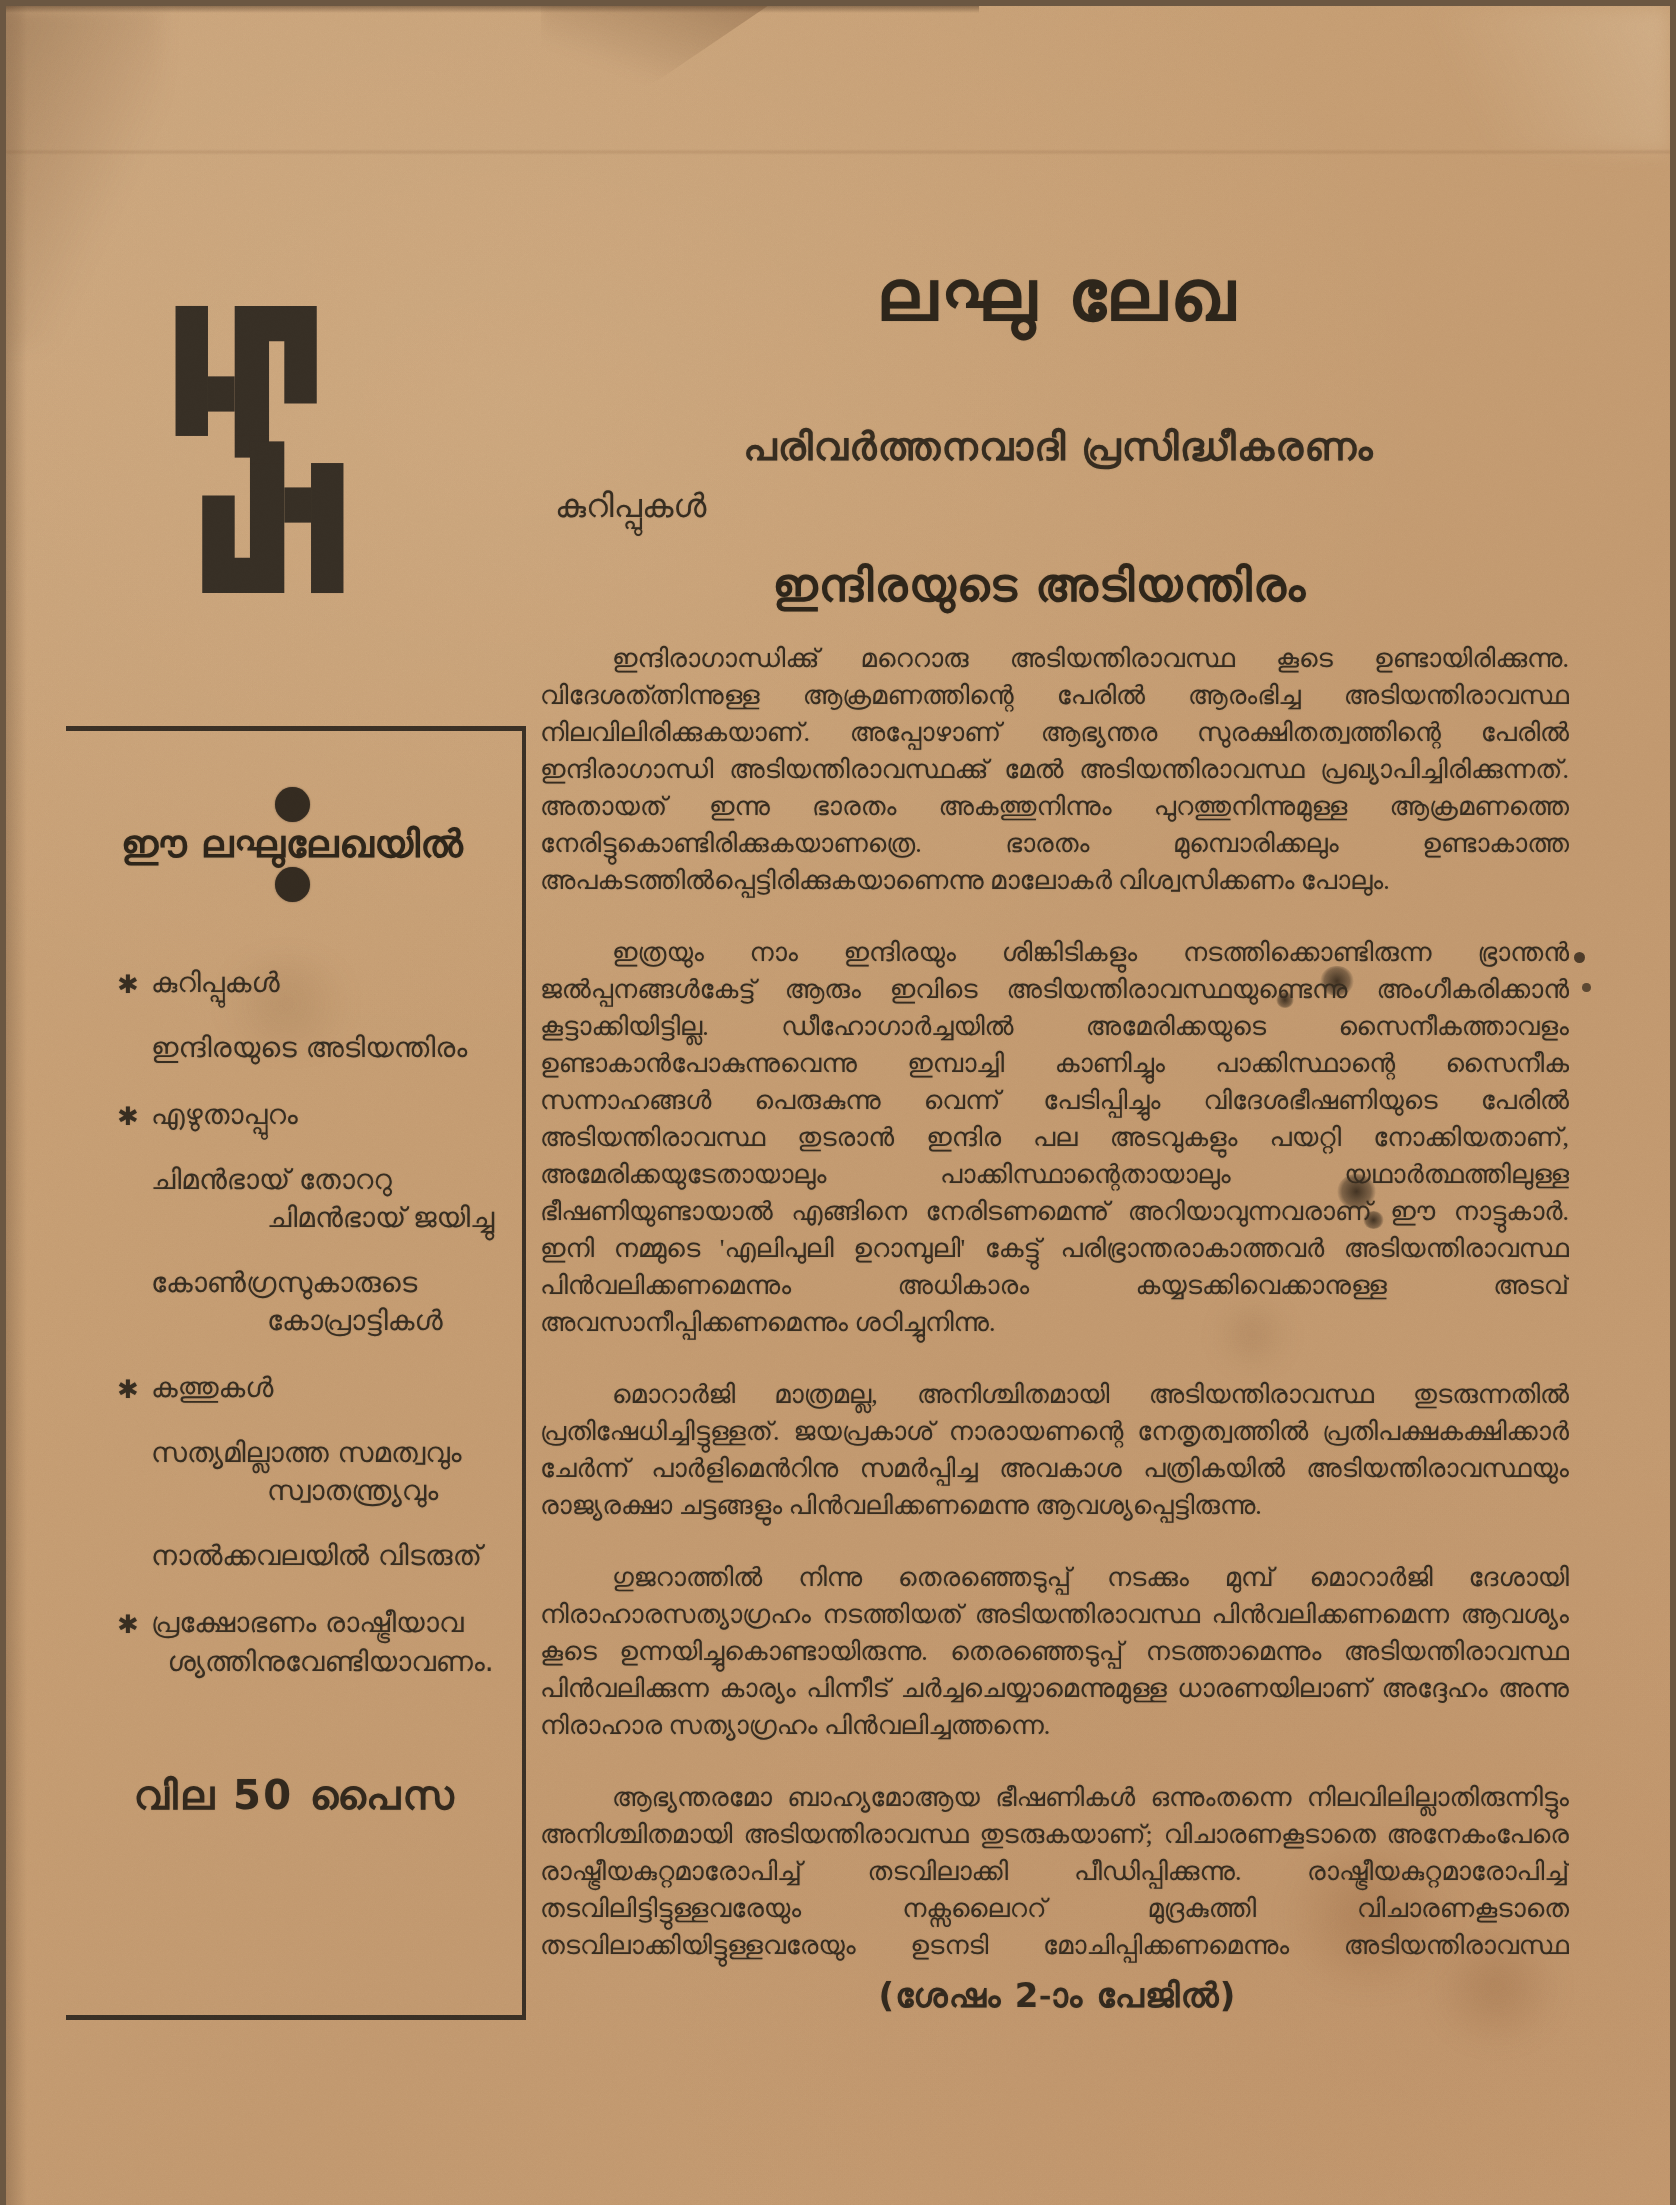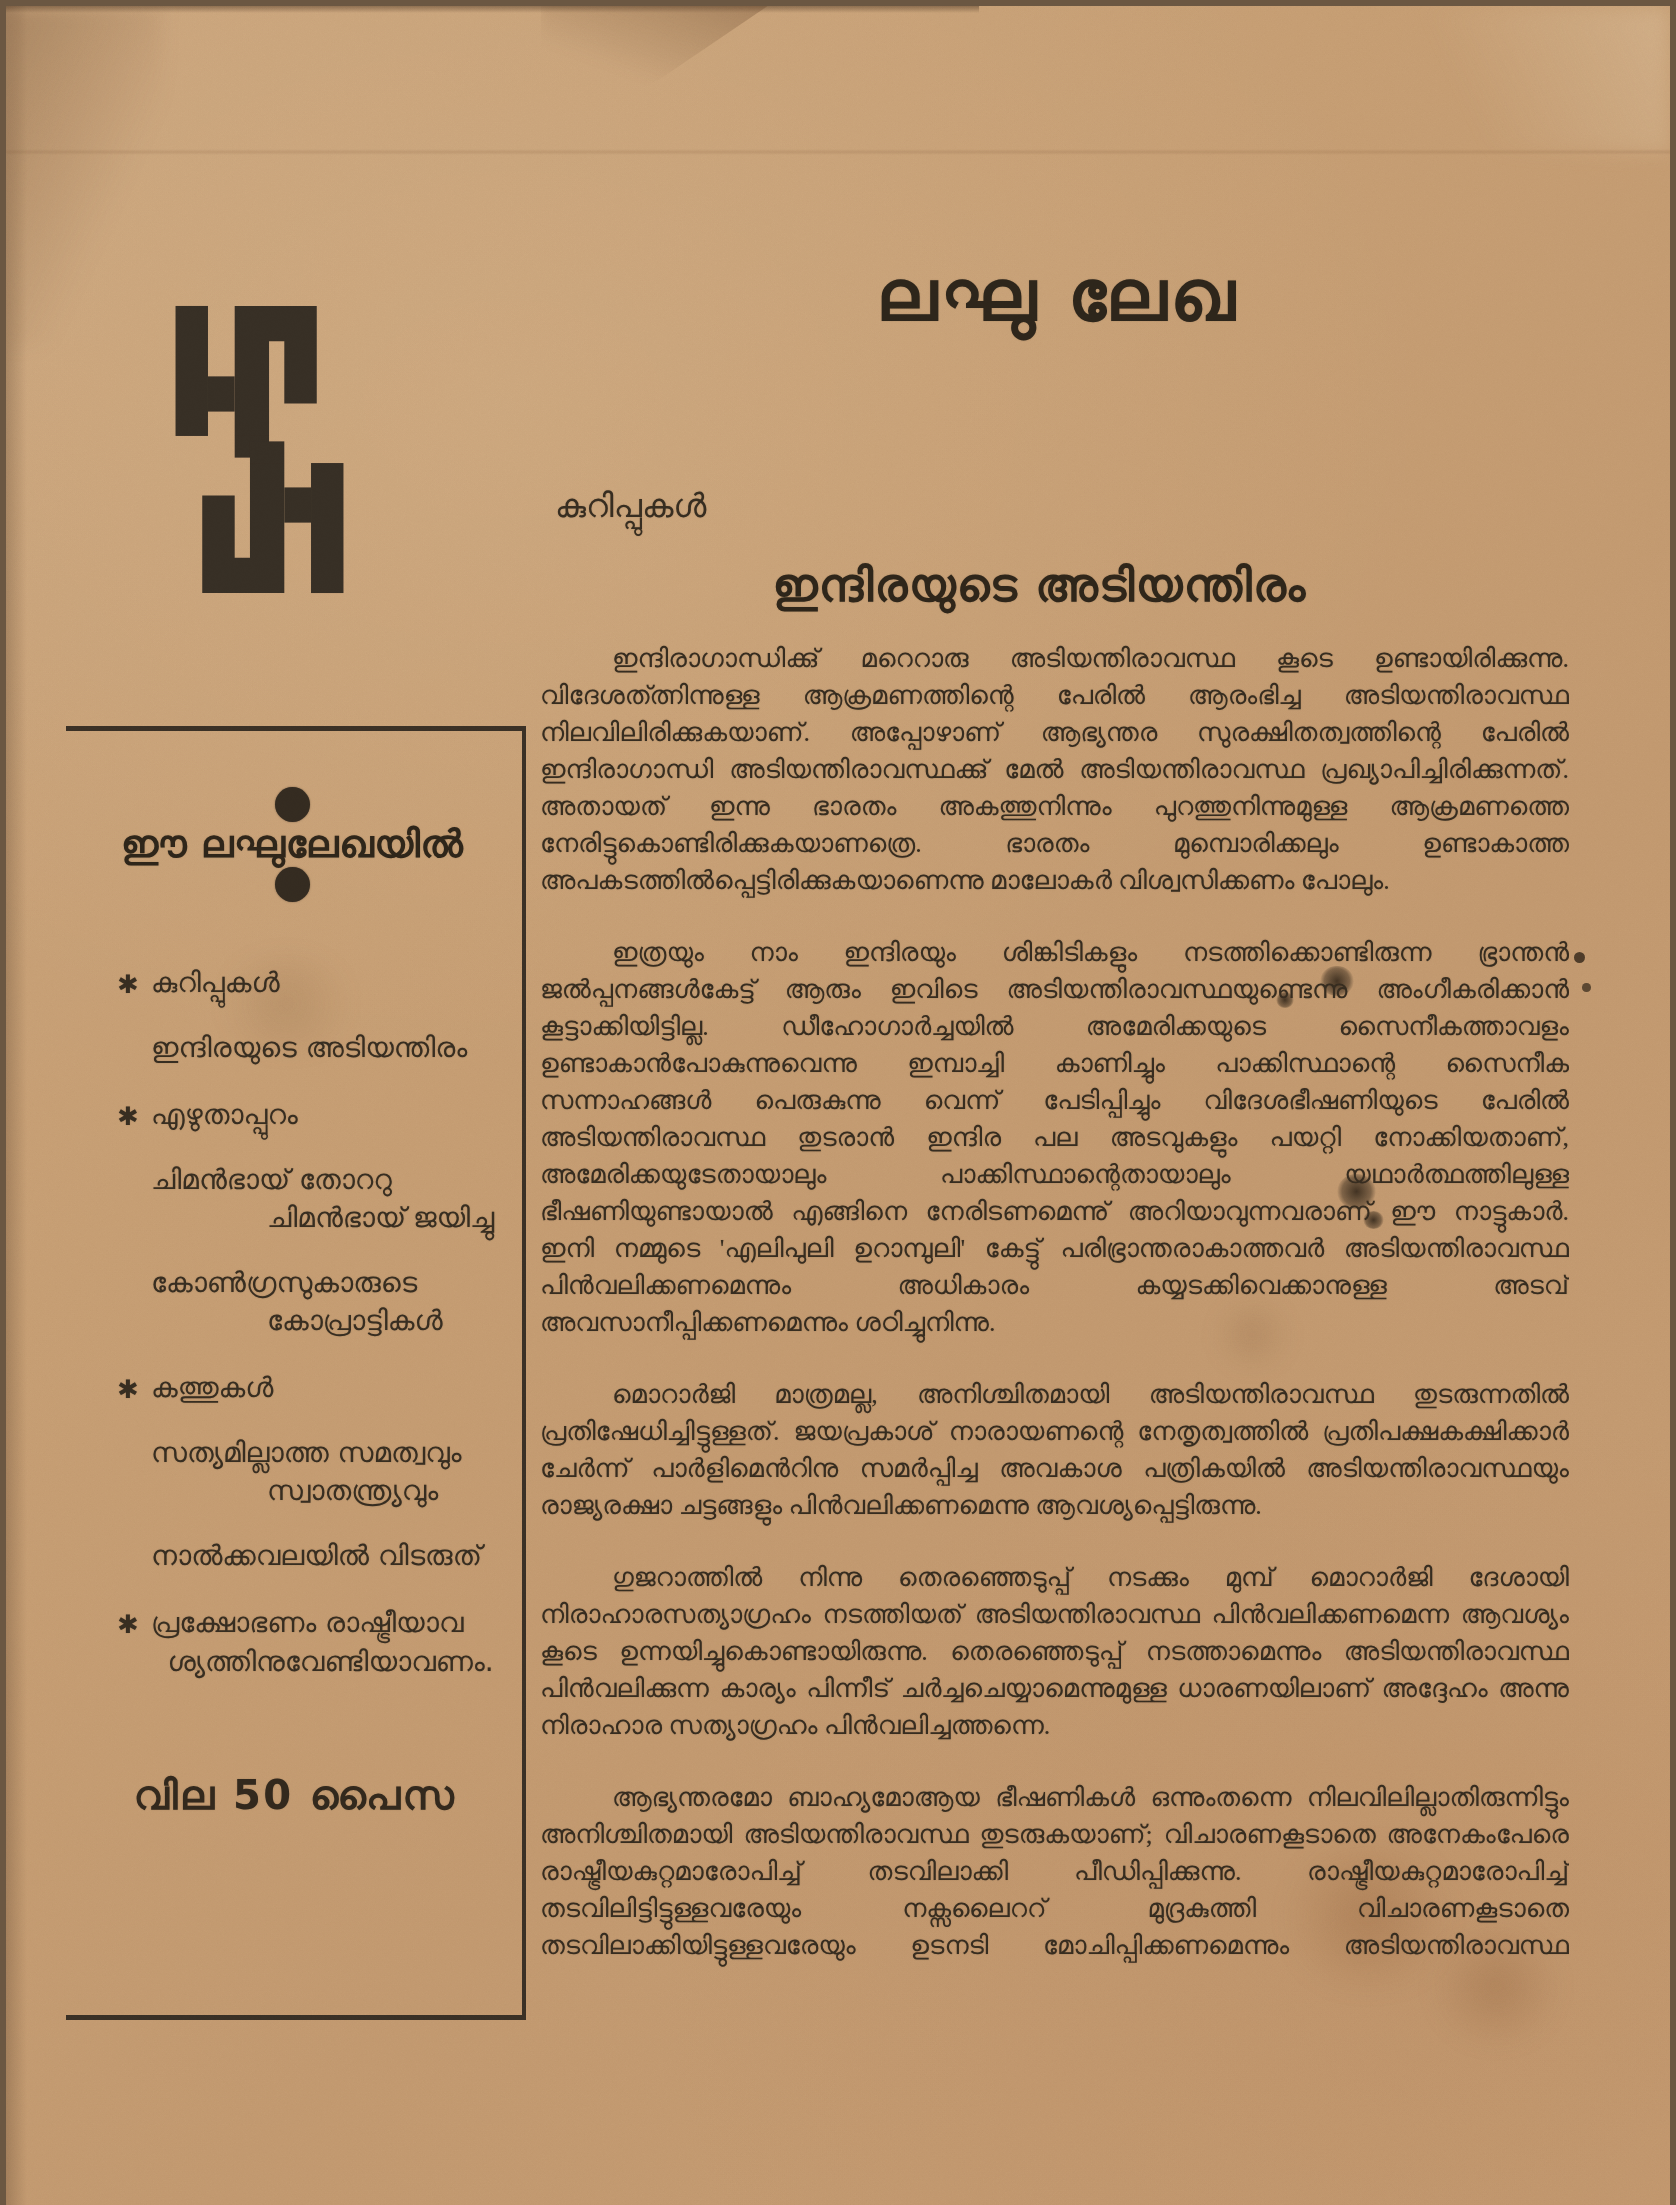--- a/index.html
+++ b/index.html
@@ -160,33 +160,35 @@
             <rect x="47" y="55" width="18" height="8"></rect>
           </g>
           <use href="#half" transform="rotate(180 60 60)"></use>
         </g>
       </svg>
     </span>
   </div>
 
   <div class="masthead-title ink">ലഘു ലേഖ</div>
 
+  <div class="masthead-subtitle ink">പരിവർത്തനവാദി പ്രസിദ്ധീകരണം</div>
 
   <div class="section-label ink">കുറിപ്പുകൾ</div>
 
   <div class="headline ink">ഇന്ദിരയുടെ അടിയന്തിരം</div>
 
   <div class="article ink">
       <p>ഇന്ദിരാഗാന്ധിക്കു് മറെറാരു അടിയന്തിരാവസ്ഥ കൂടെ ഉണ്ടായിരിക്കുന്നു. വിദേശത്ത്നിന്നുള്ള ആക്രമണത്തിന്റെ പേരിൽ ആരംഭിച്ച അടിയന്തിരാവസ്ഥ നിലവിലിരിക്കുകയാണ്. അപ്പോഴാണ് ആഭ്യന്തര സുരക്ഷിതത്വത്തിന്റെ പേരിൽ ഇന്ദിരാഗാന്ധി അടിയന്തിരാവസ്ഥക്കു് മേൽ അടിയന്തിരാവസ്ഥ പ്രഖ്യാപിച്ചിരിക്കുന്നത്. അതായത് ഇന്നു ഭാരതം അകത്തുനിന്നും പുറത്തുനിന്നുമുള്ള ആക്രമണത്തെ നേരിട്ടുകൊണ്ടിരിക്കുകയാണത്രെ. ഭാരതം മുമ്പൊരിക്കലും ഉണ്ടാകാത്ത അപകടത്തിൽപ്പെട്ടിരിക്കുകയാണെന്നു മാലോകർ വിശ്വസിക്കണം പോലും.</p>
       <p>ഇത്രയും നാം ഇന്ദിരയും ശിങ്കിടികളും നടത്തിക്കൊണ്ടിരുന്ന ഭ്രാന്തൻ ജൽപ്പനങ്ങൾകേട്ട് ആരും ഇവിടെ അടിയന്തിരാവസ്ഥയുണ്ടെന്നു അംഗീകരിക്കാൻ കൂട്ടാക്കിയിട്ടില്ല. ഡീഹോഗാർച്ചയിൽ അമേരിക്കയുടെ സൈനീകത്താവളം ഉണ്ടാകാൻപോകുന്നുവെന്നു ഇമ്പാച്ചി കാണിച്ചും പാക്കിസ്ഥാന്റെ സൈനീക സന്നാഹങ്ങൾ പെരുകുന്നു വെന്ന് പേടിപ്പിച്ചും വിദേശഭീഷണിയുടെ പേരിൽ അടിയന്തിരാവസ്ഥ തുടരാൻ ഇന്ദിര പല അടവുകളും പയറ്റി നോക്കിയതാണ്, അമേരിക്കയുടേതായാലും പാക്കിസ്ഥാന്റെതായാലും യഥാർത്ഥത്തിലുള്ള ഭീഷണിയുണ്ടായാൽ എങ്ങിനെ നേരിടണമെന്നു് അറിയാവുന്നവരാണ് ഈ നാട്ടുകാർ. ഇനി നമ്മുടെ 'എലിപുലി ഉറാമ്പുലി' കേട്ടു് പരിഭ്രാന്തരാകാത്തവർ അടിയന്തിരാവസ്ഥ പിൻവലിക്കണമെന്നും അധികാരം കയ്യടക്കിവെക്കാനുള്ള അടവ് അവസാനീപ്പിക്കണമെന്നും ശഠിച്ചുനിന്നു.</p>
       <p>മൊറാർജി മാത്രമല്ല, അനിശ്ചിതമായി അടിയന്തിരാവസ്ഥ തുടരുന്നതിൽ പ്രതിഷേധിച്ചിട്ടുള്ളത്. ജയപ്രകാശ് നാരായണന്റെ നേതൃത്വത്തിൽ പ്രതിപക്ഷകക്ഷിക്കാർ ചേർന്ന് പാർളിമെൻറിനു സമർപ്പിച്ച അവകാശ പത്രികയിൽ അടിയന്തിരാവസ്ഥയും രാജ്യരക്ഷാ ചട്ടങ്ങളും പിൻവലിക്കണമെന്നു ആവശ്യപ്പെട്ടിരുന്നു.</p>
       <p>ഗുജറാത്തിൽ നിന്നു തെരഞ്ഞെടുപ്പ് നടക്കും മുമ്പ് മൊറാർജി ദേശായി നിരാഹാരസത്യാഗ്രഹം നടത്തിയത് അടിയന്തിരാവസ്ഥ പിൻവലിക്കണമെന്ന ആവശ്യം കൂടെ ഉന്നയിച്ചുകൊണ്ടായിരുന്നു. തെരഞ്ഞെടുപ്പ് നടത്താമെന്നും അടിയന്തിരാവസ്ഥ പിൻവലിക്കുന്ന കാര്യം പിന്നീട് ചർച്ചചെയ്യാമെന്നുമുള്ള ധാരണയിലാണ് അദ്ദേഹം അന്നു നിരാഹാര സത്യാഗ്രഹം പിൻവലിച്ചത്തന്നെ.</p>
       <p>ആഭ്യന്തരമോ ബാഹ്യമോആയ ഭീഷണികൾ ഒന്നുംതന്നെ നിലവിലില്ലാതിരുന്നിട്ടും അനിശ്ചിതമായി അടിയന്തിരാവസ്ഥ തുടരുകയാണ്; വിചാരണകൂടാതെ അനേകംപേരെ രാഷ്ട്രീയകുറ്റമാരോപിച്ച് തടവിലാക്കി പീഡിപ്പിക്കുന്നു. രാഷ്ട്രീയകുറ്റമാരോപിച്ച് തടവിലിട്ടിട്ടുള്ളവരേയും നക്സലൈററ് മുദ്രകുത്തി വിചാരണകൂടാതെ തടവിലാക്കിയിട്ടുള്ളവരേയും ഉടനടി മോചിപ്പിക്കണമെന്നും അടിയന്തിരാവസ്ഥ പിൻവലിക്കണമെന്നും'' കോൺഗ്രസ് പരിവർത്തനവാദികളുടെ സംസ്ഥാനസമ്മേളനവും വ്യക്തമായി ആവശ്യപ്പെട്ടിരുന്നു.</p>
     </div>
 
+  <div class="continuation ink">(ശേഷം 2-ാം പേജിൽ)</div>
 
   <div class="sidebar">
     <div class="sidebar-header">
       <span class="sb-dot"></span>
       <span class="sb-title ink">ഈ ലഘുലേഖയിൽ</span>
       <span class="sb-dot"></span>
     </div>
     <div class="sidebar-items">
         <div class="sb-item ink indent-0"><span class="sb-marker">✱</span><span>കുറിപ്പുകൾ</span></div>
         <div class="sb-item ink indent-1"><span>ഇന്ദിരയുടെ അടിയന്തിരം</span></div>

